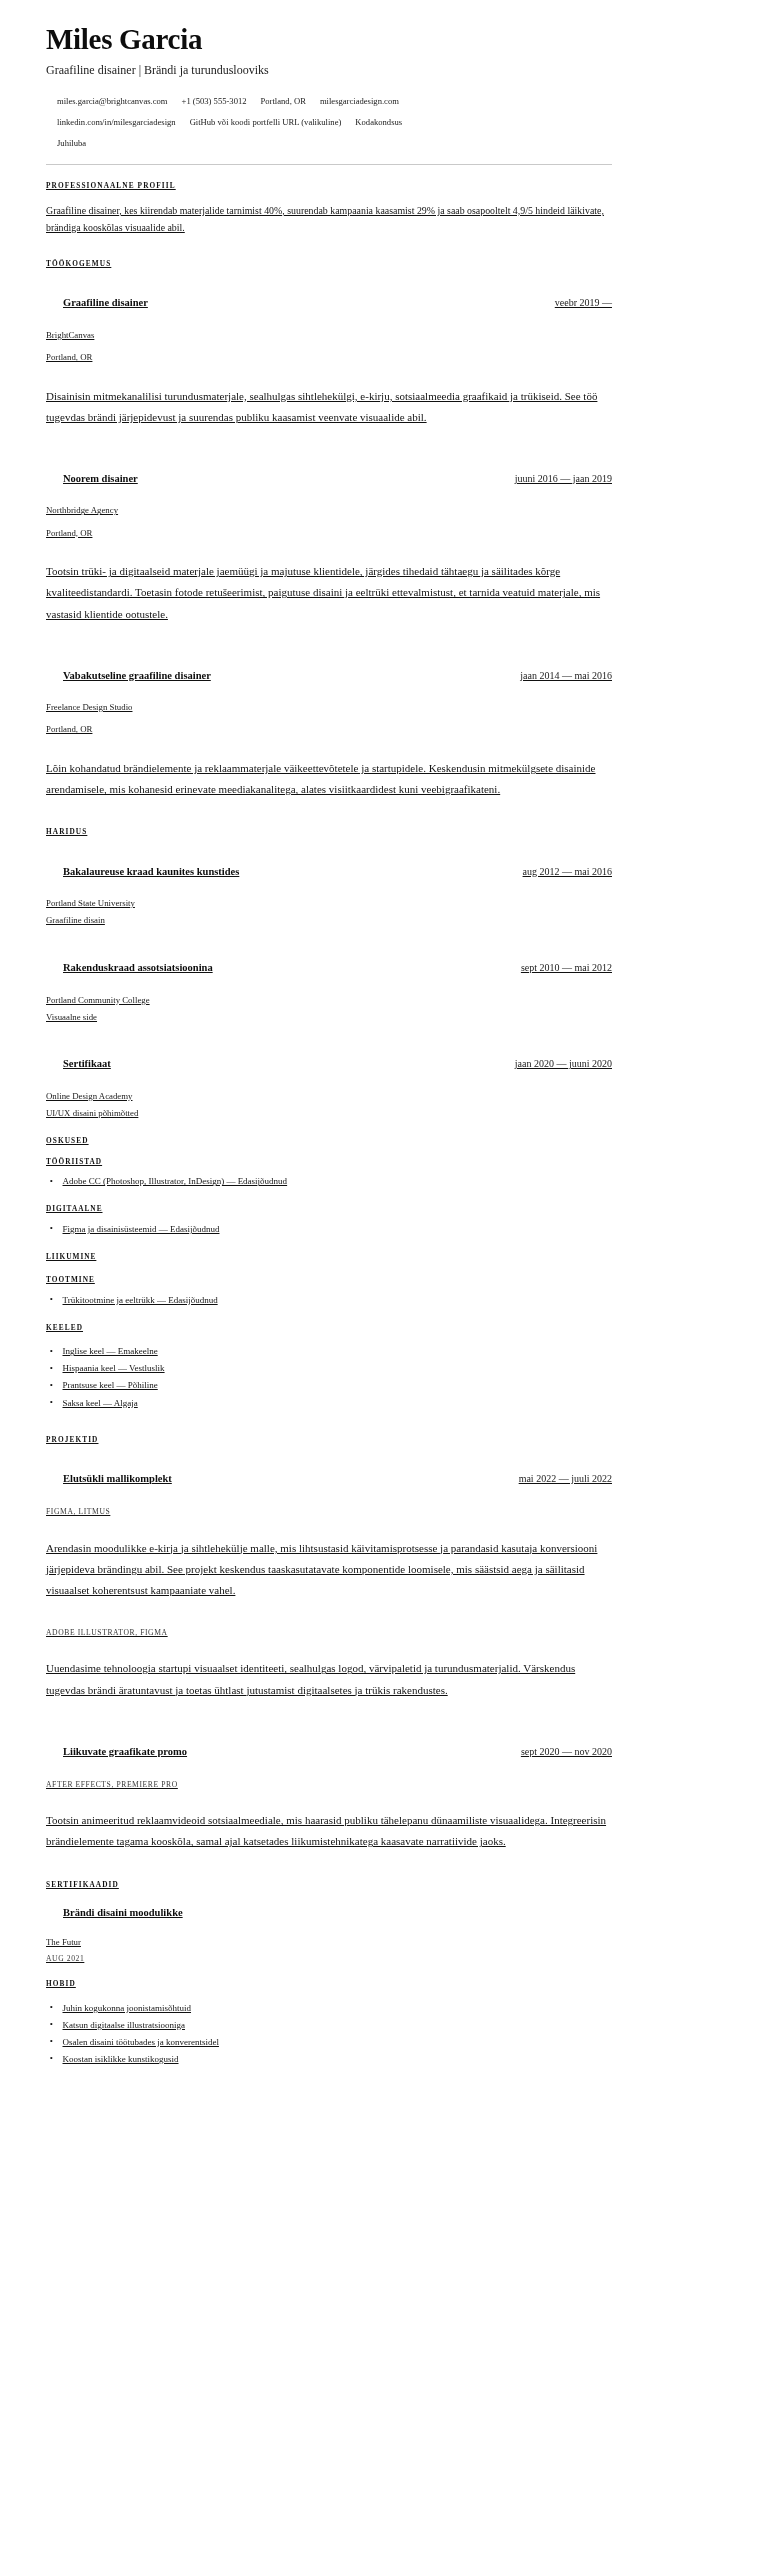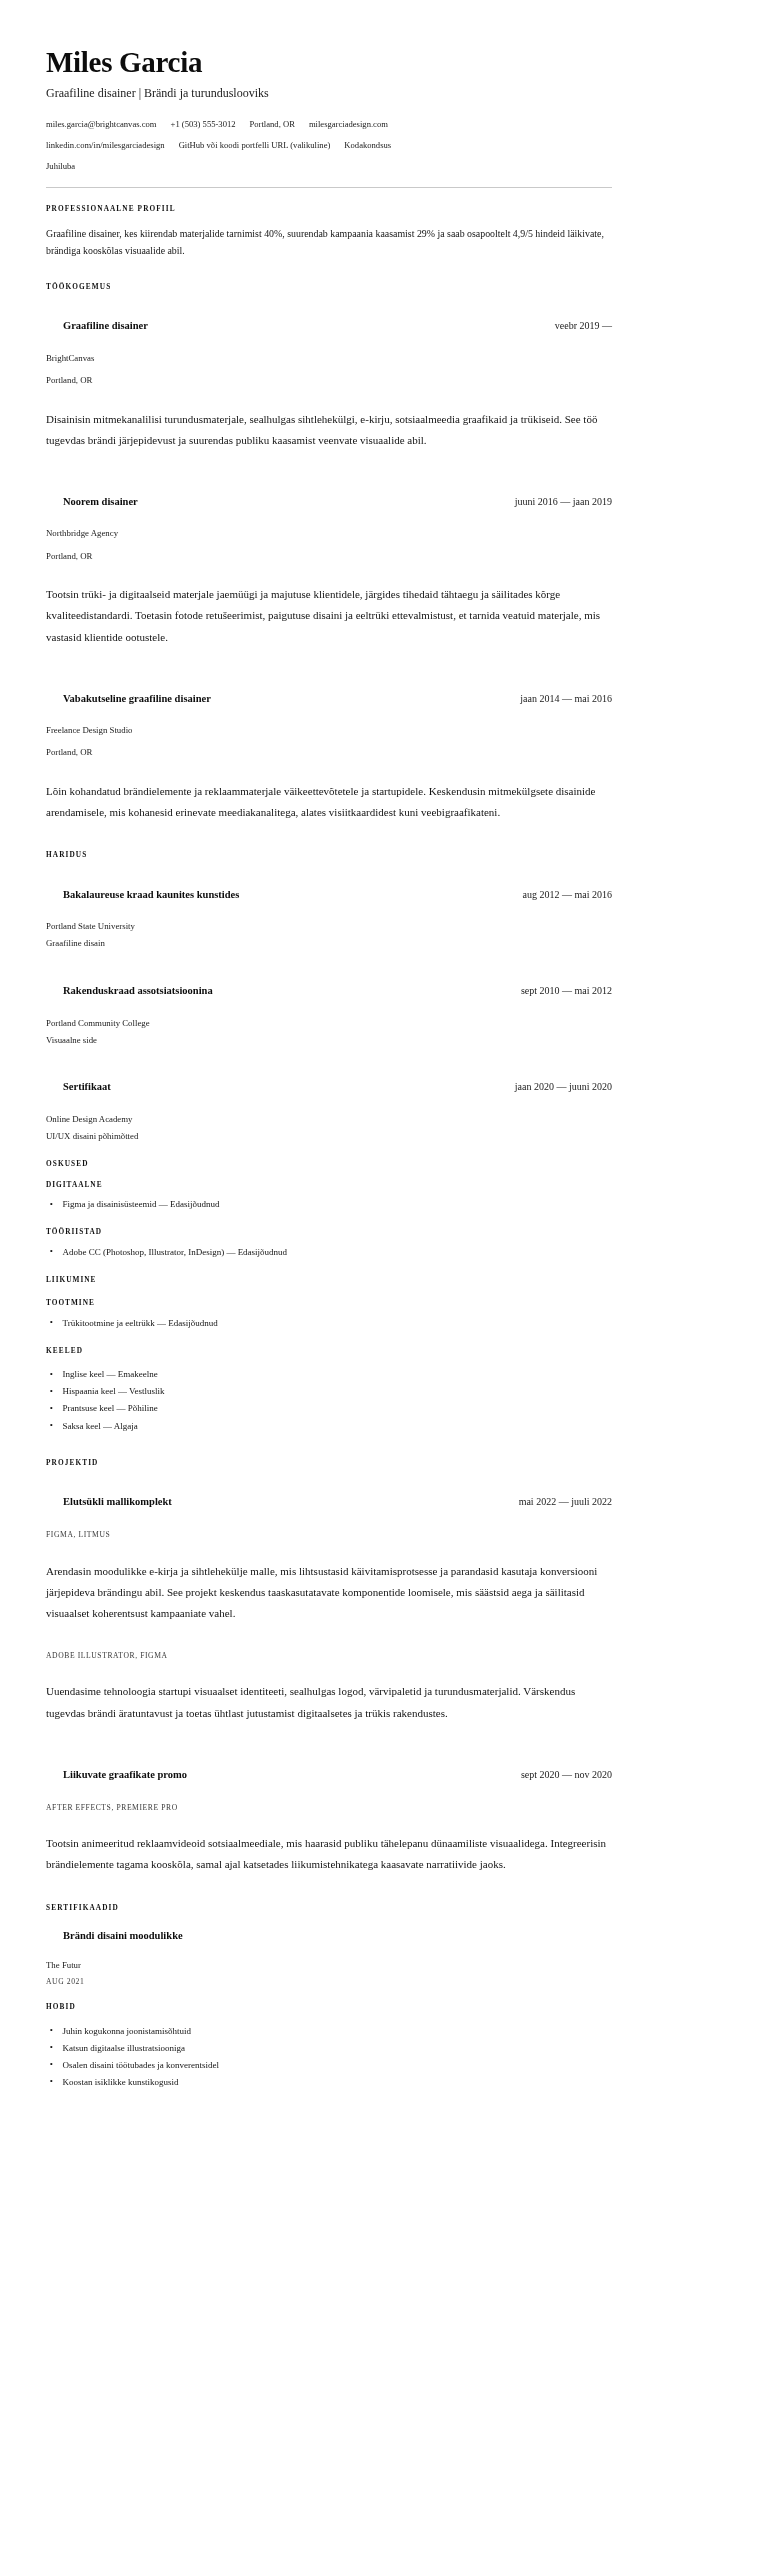--- a/index.html
+++ b/index.html
@@ -10,21 +10,21 @@
   body {
     width: 763px;
     font-family: "Liberation Serif", "DejaVu Serif", serif;
     color: #111111;
     -webkit-font-smoothing: antialiased;
   }
   .page {
     width: 658px;
     min-height: 2576px;
     box-sizing: border-box;
-    padding: 46px 46px 38px 46px;
+    padding: 23px 46px 38px 46px;
     background: #ffffff;
   }
 
   
   .name {
     font-size: 29px;
     font-weight: 700;
     line-height: 1.12;
     letter-spacing: -0.3px;
     margin: 0 0 6.4px 0;
@@ -34,38 +34,38 @@
     font-size: 12px;
     font-weight: 400;
     line-height: 1.35;
     color: #1b1b1b;
     margin: 0 0 16.5px 0;
   }
   .contact-line {
     font-size: 8.6px;
     line-height: 1.45;
     color: #1b1b1b;
-    margin: 0 0 9px 0;
+    margin: 0 0 9px 11px;
     display: block;
   }
   .contact-line .ci {
     display: inline-block;
     margin-right: 14px;
     white-space: nowrap;
   }
   .contact-line .ci:last-child { margin-right: 0; }
 
   .rule {
     border: 0;
     border-top: 0.6px solid #c9c9c9;
     margin: 14px 0 16.5px 0;
   }
 
   
-  .section { margin: 0 0 6.4px 0; }
+  .section { margin: 0 0 6.4px 0; text-decoration: underline; }
   .section-title {
     font-size: 7.3px;
     font-weight: 700;
     letter-spacing: 1.1px;
     text-transform: uppercase;
     color: #111111;
     margin: 0 0 11.4px 0;
   }
   .section-gap { height: 16.5px; }
 
@@ -248,29 +248,29 @@
           <p class="entry-org">Online Design Academy</p>
           <p class="entry-extra">UI/UX disaini põhimõtted</p>
         </div>
       </div>
   </section>
 
   <section class="section">
     <h2 class="section-title">Oskused</h2>
     <div id="skills-list">
         <div class="skill-group">
+          <h4 class="skill-group-title">Tööriistad</h4>
+          <ul class="bullets">
+            <li>Adobe CC (Photoshop, Illustrator, InDesign) — Edasijõudnud</li>
+          </ul>
+        </div>
+        <div class="skill-group">
           <h4 class="skill-group-title">Digitaalne</h4>
           <ul class="bullets">
             <li>Figma ja disainisüsteemid — Edasijõudnud</li>
-          </ul>
-        </div>
-        <div class="skill-group">
-          <h4 class="skill-group-title">Tööriistad</h4>
-          <ul class="bullets">
-            <li>Adobe CC (Photoshop, Illustrator, InDesign) — Edasijõudnud</li>
           </ul>
         </div>
         <div class="skill-group">
           <h4 class="skill-group-title">Liikumine</h4>
         </div>
         <div class="skill-group">
           <h4 class="skill-group-title">Tootmine</h4>
           <ul class="bullets">
             <li>Trükitootmine ja eeltrükk — Edasijõudnud</li>
           </ul>

